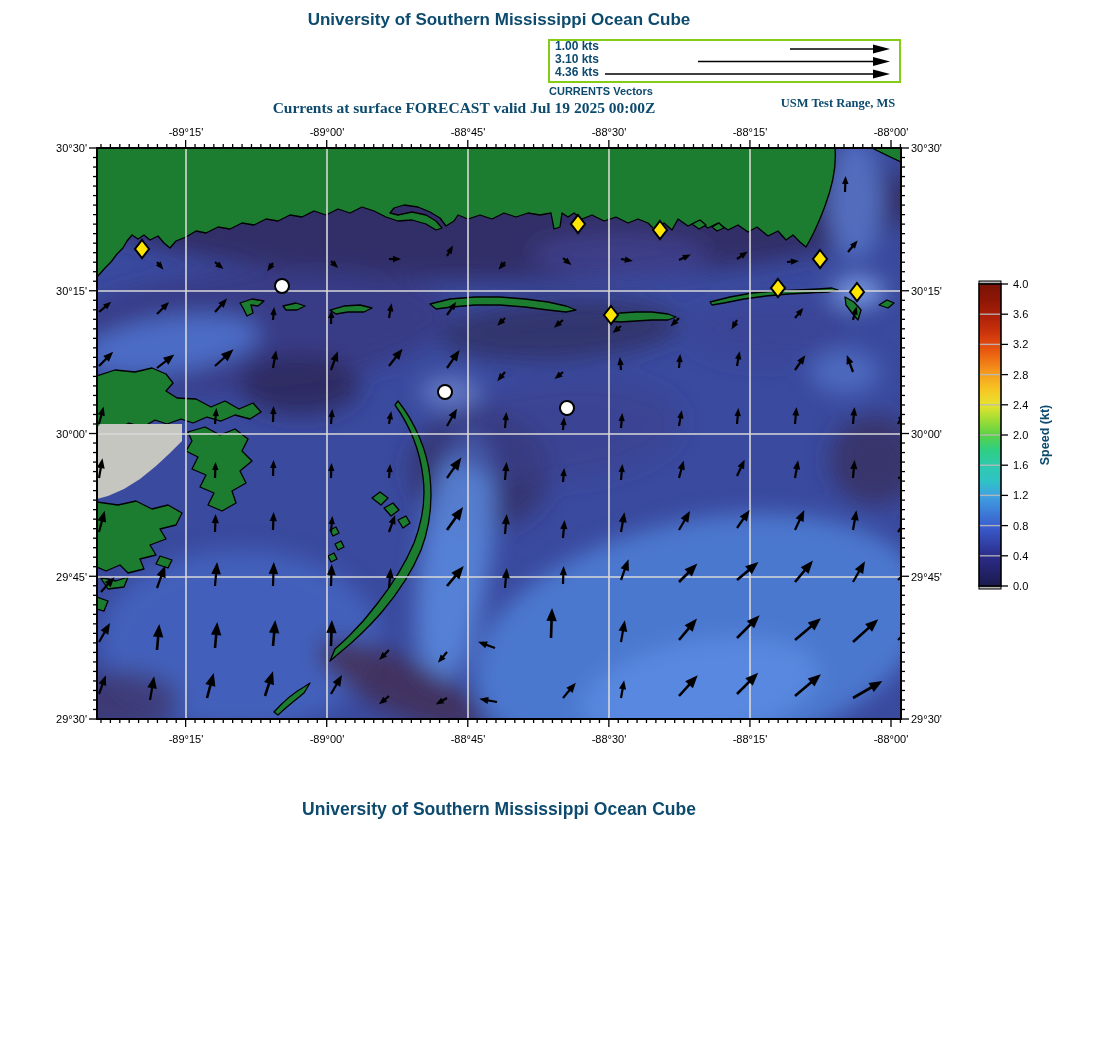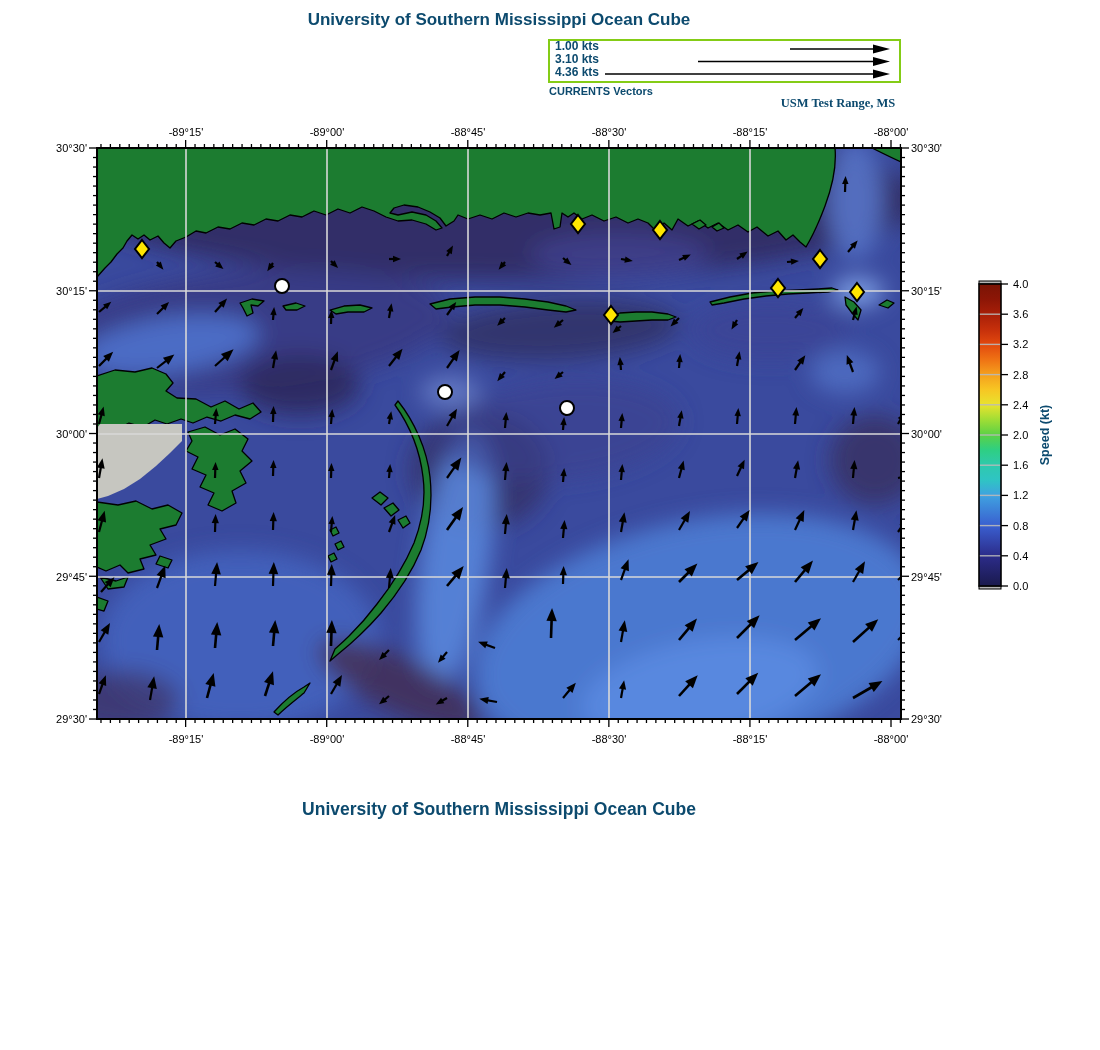--- a/index.html
+++ b/index.html
@@ -39,20 +39,21 @@
         <line x1="240" y1="8" x2="332" y2="8" stroke="#000" stroke-width="1.4"></line>
         <polygon points="340,8 323,3.5 323,12.5" fill="#000"></polygon>
         <line x1="148" y1="20.5" x2="332" y2="20.5" stroke="#000" stroke-width="1.4"></line>
         <polygon points="340,20.5 323,16 323,25" fill="#000"></polygon>
         <line x1="55" y1="33" x2="332" y2="33" stroke="#000" stroke-width="1.4"></line>
         <polygon points="340,33 323,28.5 323,37.5" fill="#000"></polygon>
       </svg>
   </div>
   <div class="abs" id="vkey-caption">CURRENTS Vectors</div>
 
+  <div class="abs" id="subtitle">Currents at surface FORECAST valid Jul 19 2025 00:00Z</div>
   <div class="abs" id="region-label">USM Test Range, MS</div>
 
   <svg class="abs" id="map-svg" width="1100" height="780">
       <defs>
         <clipPath id="mapclip">
           <rect x="97" y="148" width="804" height="571"></rect>
         </clipPath>
         <filter id="soften" x="-40%" y="-40%" width="180%" height="180%">
           <feGaussianBlur stdDeviation="11"></feGaussianBlur>
         </filter>

